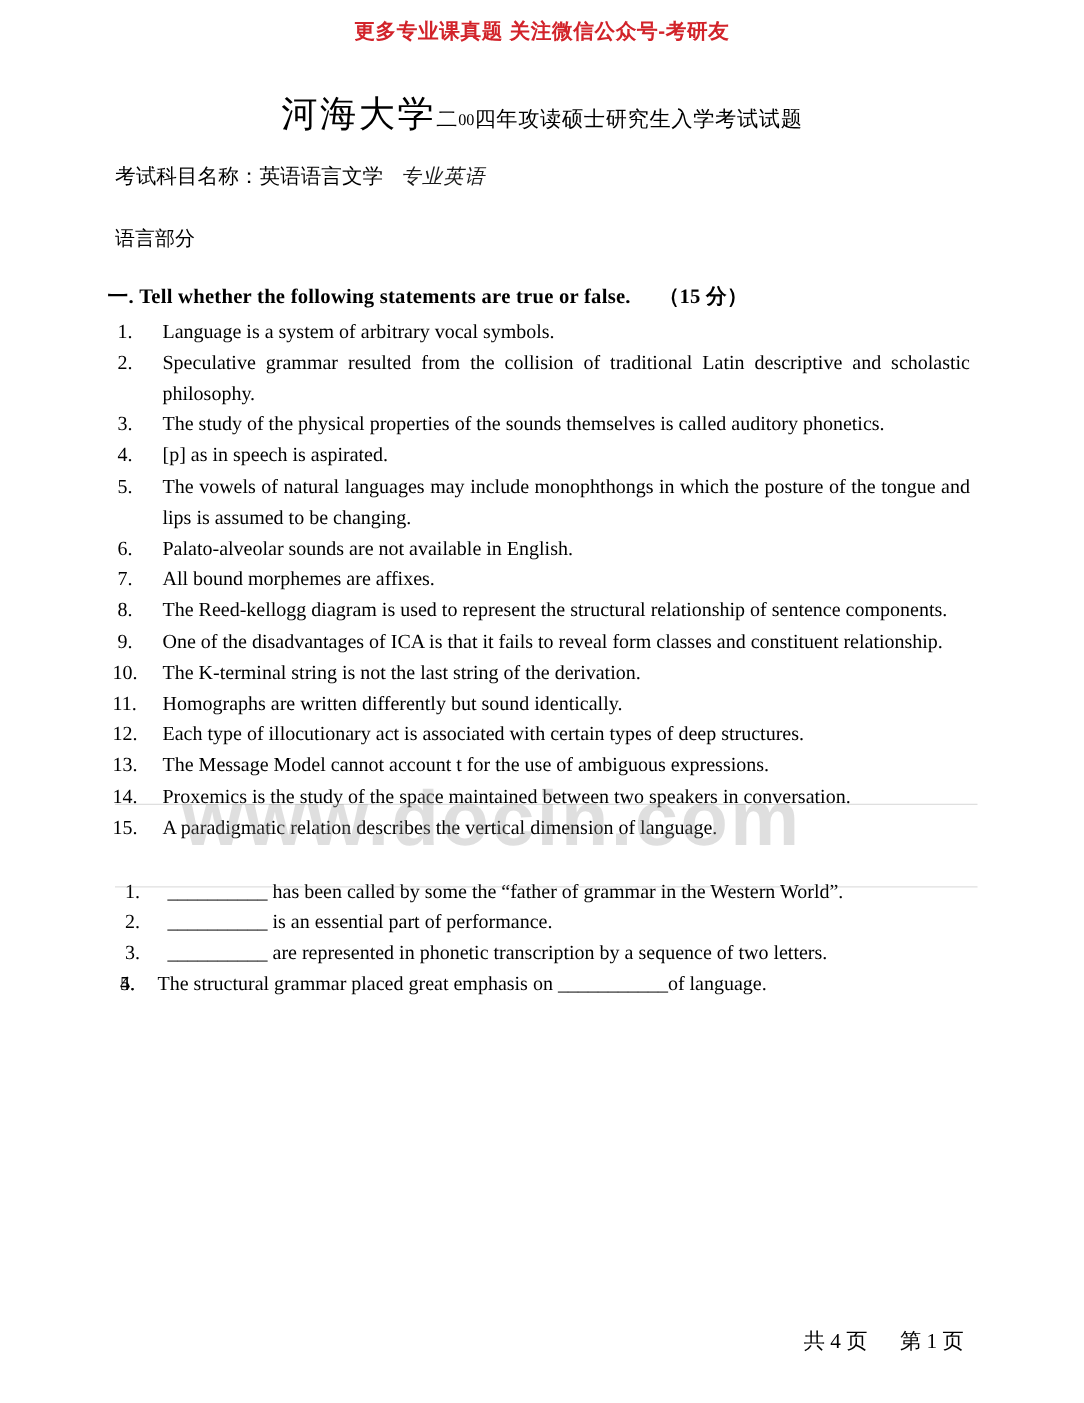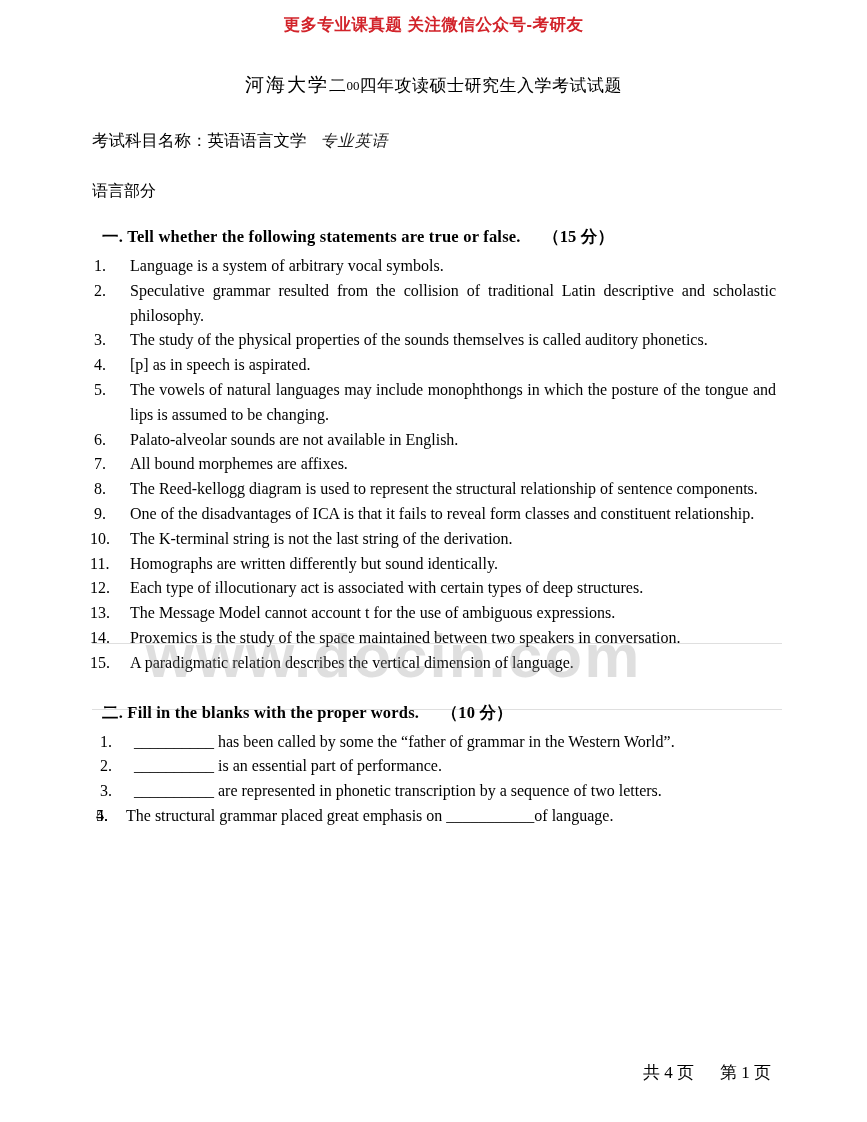--- a/index.html
+++ b/index.html
@@ -36,21 +36,21 @@
   }
   .doc-title-line {
     position: absolute;
     top: 72px;
     left: 0;
     width: 867px;
     text-align: center;
     white-space: nowrap;
   }
   .doc-title-line .univ {
-    font-size: 19px;
+    font-size: 29px;
     font-family: Liberation Serif, serif;
     letter-spacing: 2px;
   }
   .doc-title-line .rest {
     font-size: 17px;
     letter-spacing: 0.5px;
   }
   .doc-title-line .num00 {
     font-size: 13px;
     vertical-align: 1px;
@@ -78,21 +78,21 @@
   }
   .content {
     position: absolute;
     top: 226px;
     left: 86px;
     width: 690px;
   }
   .q-head {
     font-weight: bold;
     font-size: 16.5px;
-    margin: 0 0 6px 16px;
+    margin: 0 0 6px 0;
     letter-spacing: 0.2px;
   }
   .q-head .cn-num {
     font-family: "Liberation Serif", serif;
   }
   .q-head .marks {
     font-weight: bold;
     margin-left: 18px;
   }
   ol.items {
@@ -204,25 +204,20 @@
         <li><span class="num wide">10.</span><span>The K-terminal string is not the last string of the derivation.</span></li>
         <li><span class="num wide">11.</span><span>Homographs are written differently but sound identically.</span></li>
         <li><span class="num wide">12.</span><span>Each type of illocutionary act is associated with certain types of deep structures.</span></li>
         <li><span class="num wide">13.</span><span>The Message Model cannot account t for the use of ambiguous expressions.</span></li>
         <li><span class="num wide">14.</span><span>Proxemics is the study of the space maintained between two speakers in conversation.</span></li>
         <li><span class="num wide">15.</span><span>A paradigmatic relation describes the vertical dimension of language.</span></li>
       </ol>
     </div>
 
     <div class="block-2">
-      <p class="q-head">
-        <span class="cn-num">二.</span>
-        <span>Fill in the blanks with the proper words.</span>
-        <span class="marks">（10 分）</span>
-      </p>
       <ol class="items">
         <li><span class="num">1.</span><span class="blank">__________ has been called by some the “father of grammar in the Western World”.</span></li>
         <li><span class="num">2.</span><span class="blank">__________ is an essential part of performance.</span></li>
         <li><span class="num">3.</span><span class="blank">__________ are represented in phonetic transcription by a sequence of two letters.</span></li>
         <li class="flush"><span class="num">4.</span></li>
         <li class="flush"><span class="num">5.</span><span class="blank">The structural grammar placed great emphasis on ___________of language.</span></li>
       </ol>
     </div>
 
   </div>

